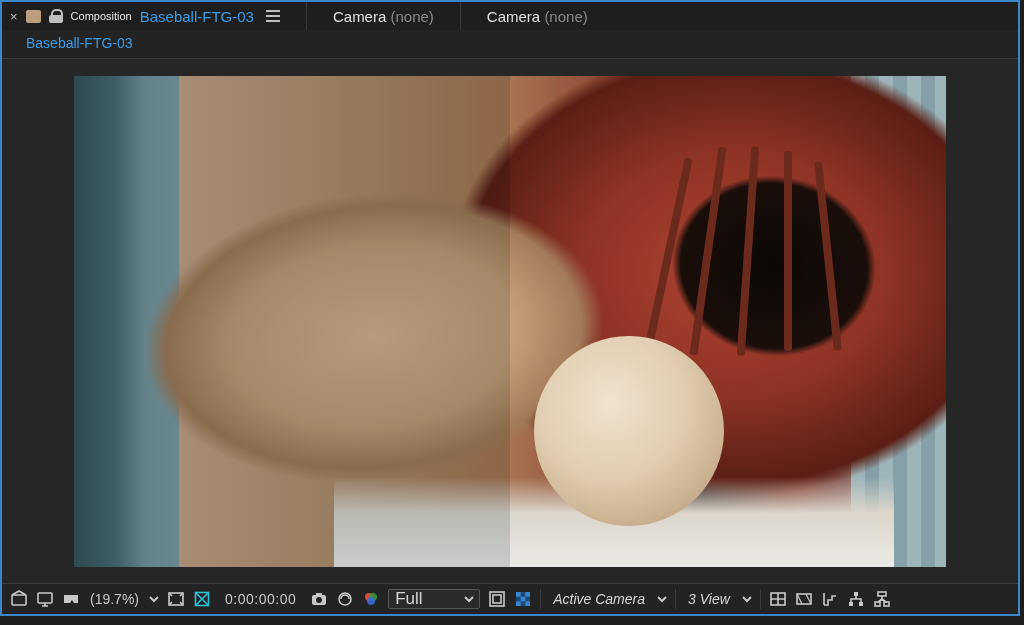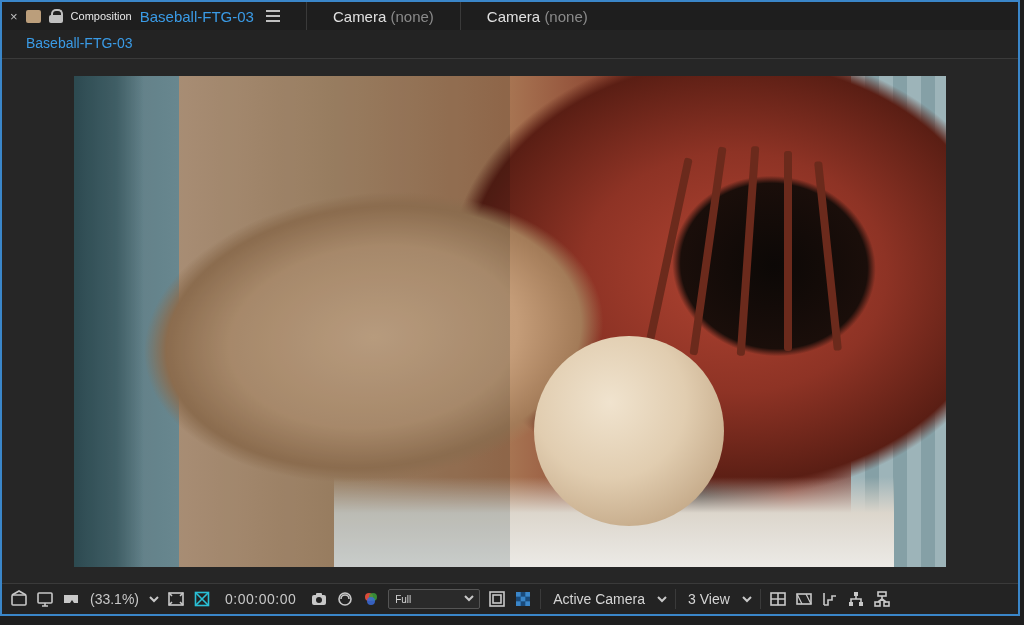--- a/index.html
+++ b/index.html
@@ -94,25 +94,25 @@
   .ico.filled svg { fill: currentColor; stroke:none; }
   .ico.cyan { color:#2ac0d6; }
   .pct { color:#c8c8c8; font-size:14px; padding:0 2px;}
   .chev { cursor:pointer;}
   .chev svg{ width:10px; height:10px; stroke:#c8c8c8; stroke-width:2; fill:none;}
   .time { color:#c8c8c8; font-size:14px; letter-spacing:0.5px; padding:0 6px;text-align:center;}
   .res-box {
     width: 92px; height: 20px;
     border: 1px solid #555; border-radius: 2px;
     background: #2a2a2a; display:flex; align-items:center;
-    padding: 0 6px; font-size:10px; color:#d5d5d5; cursor:pointer;
+    padding: 0 6px; font-size:17px; color:#d5d5d5; cursor:pointer;
     justify-content: flex-start; position:relative;
   }
   .res-box .rchev{position:absolute; right:5px;}
-  .cam { color:#d5d5d5; font-size:14px; padding:0 4px;}
+  .cam { color:#d5d5d5; font-size:14px; padding:0 4px;font-style:italic;}
   .sep { width:1px; height:20px; background:#3a3a3a; }
 </style>
 </head>
 <body>
 
 <div class="panel">
 
   <div class="top-row">
     <span class="close-x">×</span>
     <span class="chip-sq"></span>
@@ -170,21 +170,21 @@
       <svg viewBox="0 0 18 18">
           <rect x="2" y="3" width="14" height="10" rx="1"></rect>
           <path d="M6 16h6M9 13v3"></path>
         </svg>
     </span>
     <span class="ico filled">
       <svg viewBox="0 0 18 18">
           <path d="M2 5h14v8h-4l-2-3-2 3H2z"></path>
         </svg>
     </span>
-    <span class="pct">(33.1%)</span>
+    <span class="pct">(19.7%)</span>
     <span class="chev"><svg viewBox="0 0 10 10">
           <path d="M1 3l4 4 4-4"></path>
         </svg></span>
     <span class="ico">
       <svg viewBox="0 0 18 18">
           <rect x="2" y="3" width="14" height="12"></rect>
           <path d="M2 3l3 3M16 3l-3 3M2 15l3-3M16 15l-3-3"></path>
         </svg>
     </span>
     <span class="ico cyan">

